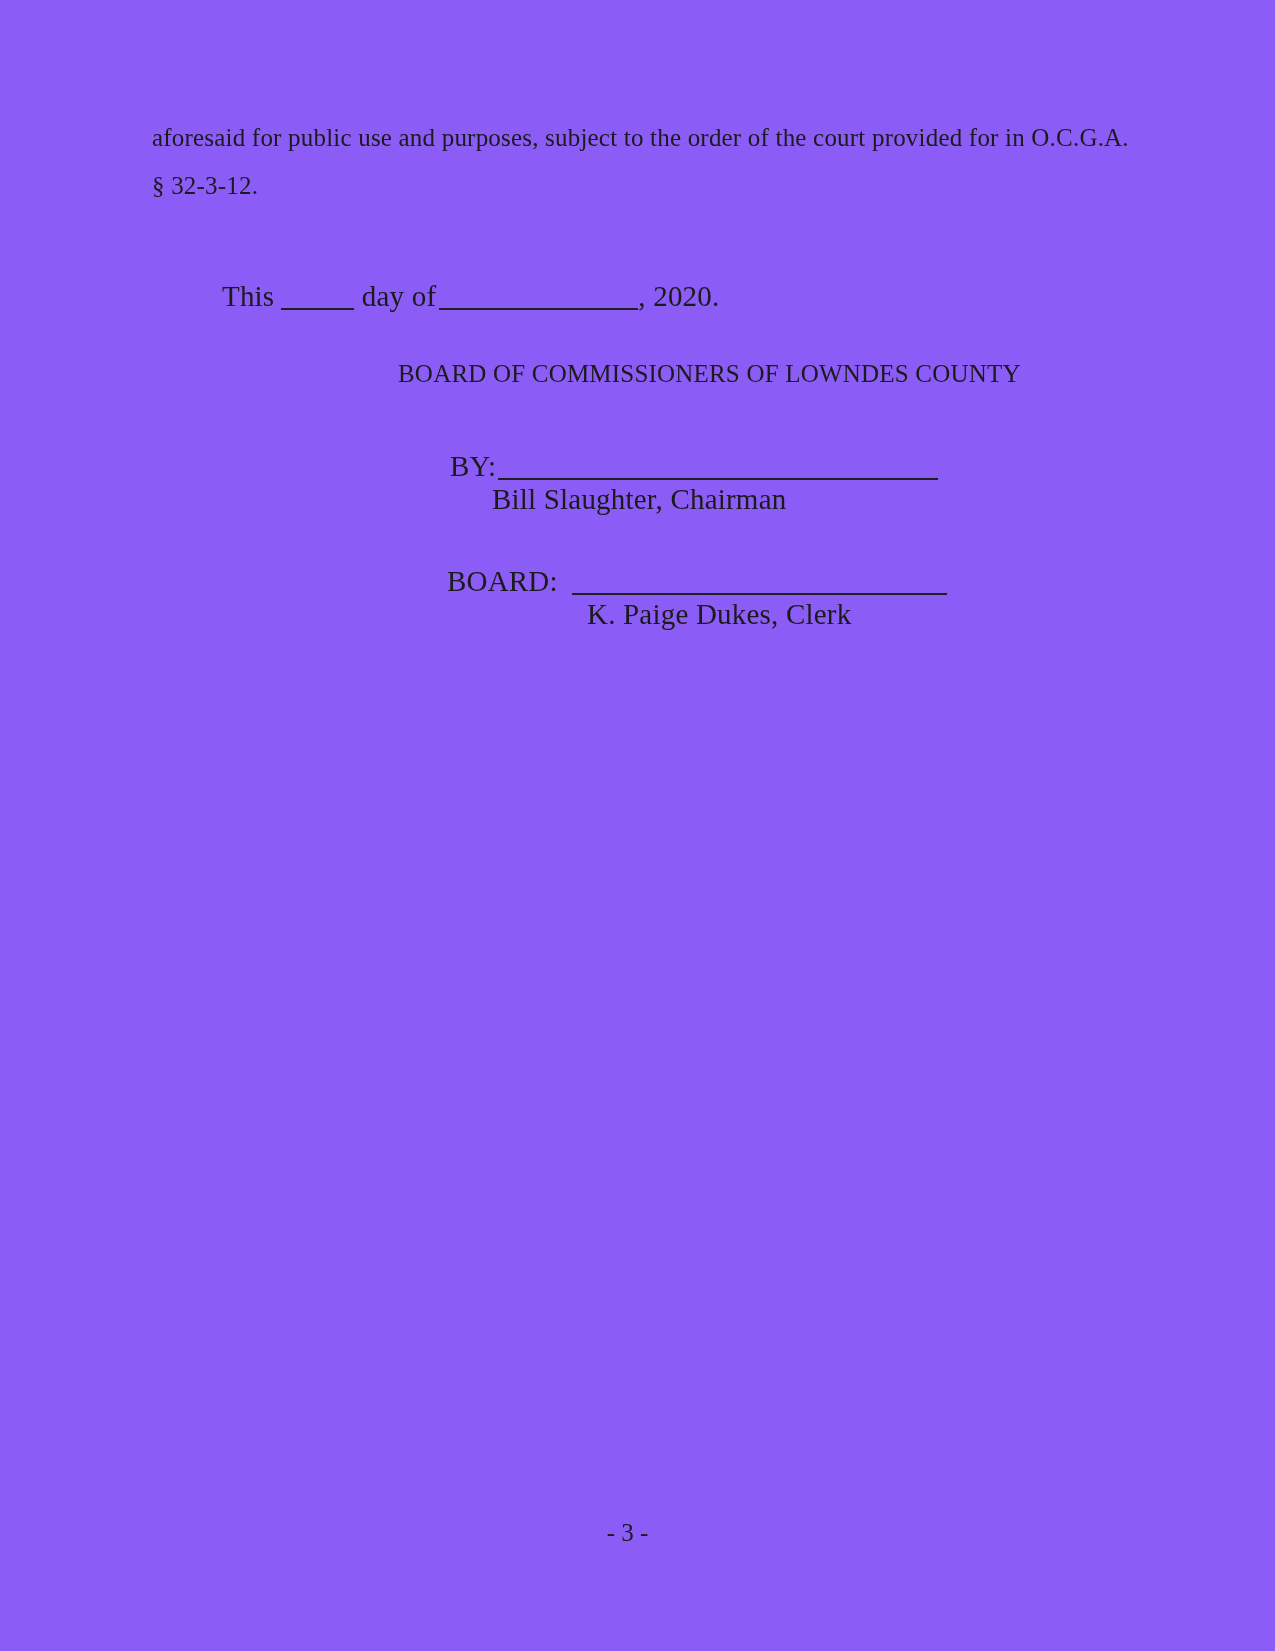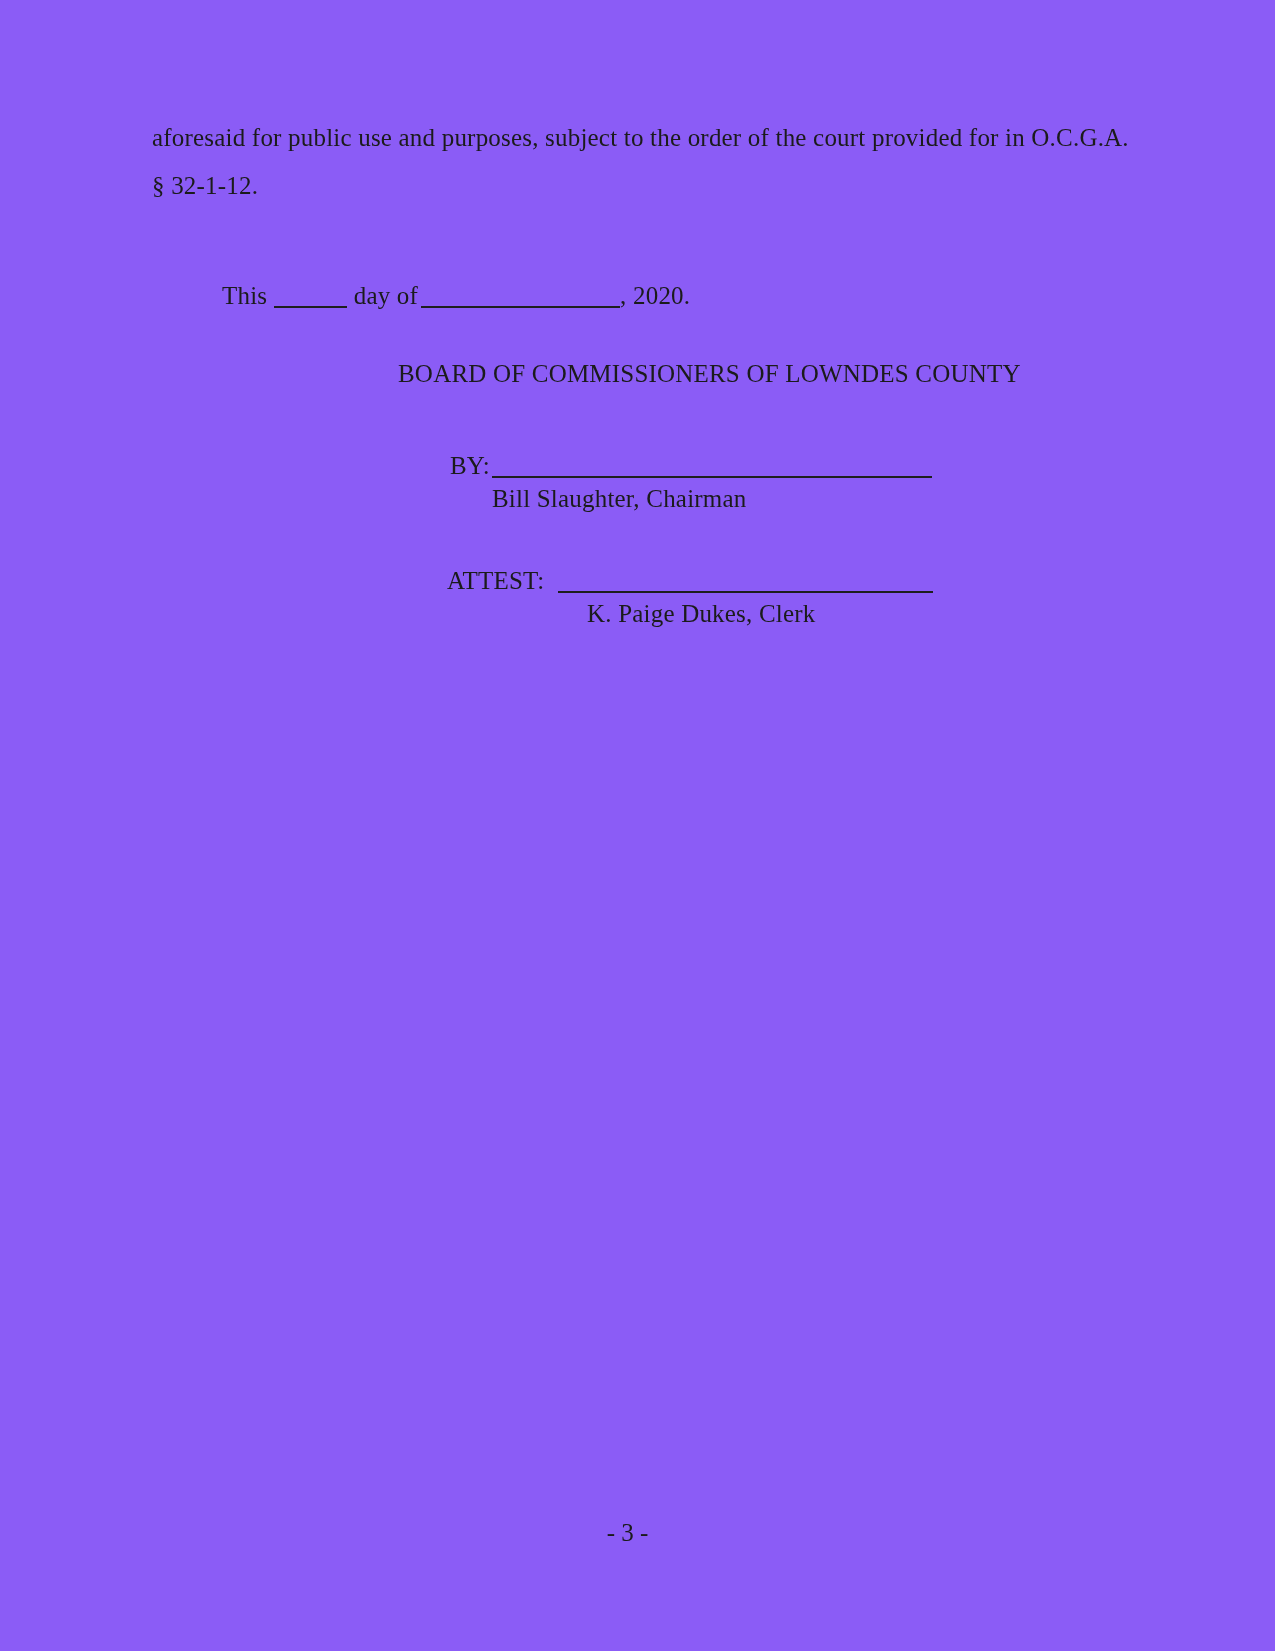--- a/index.html
+++ b/index.html
@@ -16,21 +16,21 @@
     overflow: hidden;
   }
   .abs { position: absolute; }
   .body-text {
     font-size: 25px;
     line-height: 48px;
     white-space: nowrap;
     letter-spacing: 0.2px;
   }
   .single-line {
-    font-size: 25px;
+    font-size: 29px;
     line-height: 30px;
     white-space: nowrap;
     letter-spacing: 0.2px;
   }
   .blank {
     display: inline-block;
     border-bottom: 2px solid #1e1e1e;
     transform: translateY(4px);
   }
   .blank-day   { width: 73px;  margin-left: 7px;  }
@@ -51,35 +51,35 @@
     line-height: 30px;
   }
 </style>
 </head>
 <body>
 
 <div class="page">
 
   <div class="abs body-text" style="left:152px; top:114px;">
     <div>aforesaid for public use and purposes, subject to the order of the court provided for in O.C.G.A.</div>
-    <div>§ 32-1-12.</div>
+    <div>§ 32-3-12.</div>
   </div>
 
   <div class="abs single-line" style="left:222px; top:281px;">
     <span>This</span><span class="blank blank-day"></span>
     <span>day of</span><span class="blank blank-month"></span><span>, 2020.</span>
   </div>
 
   <div class="abs heading-caps" style="left:398px; top:359px;">BOARD OF COMMISSIONERS OF LOWNDES COUNTY</div>
 
   <div class="abs single-line" style="left:450px; top:451px;">
     <span>BY:</span><span class="blank blank-by"></span>
   </div>
   <div class="abs single-line" style="left:492px; top:484px;text-align:right;">Bill Slaughter, Chairman</div>
 
   <div class="abs single-line" style="left:447px; top:566px;">
-    <span>ATTEST:</span><span class="blank blank-attest"></span>
+    <span>BOARD:</span><span class="blank blank-attest"></span>
   </div>
   <div class="abs single-line" style="left:567px; top:599px;margin-left:20px;">K. Paige Dukes, Clerk</div>
 
   <div class="abs page-number" style="top:1518px;">- 3 -</div>
 
 </div>
 
 </body></html>

